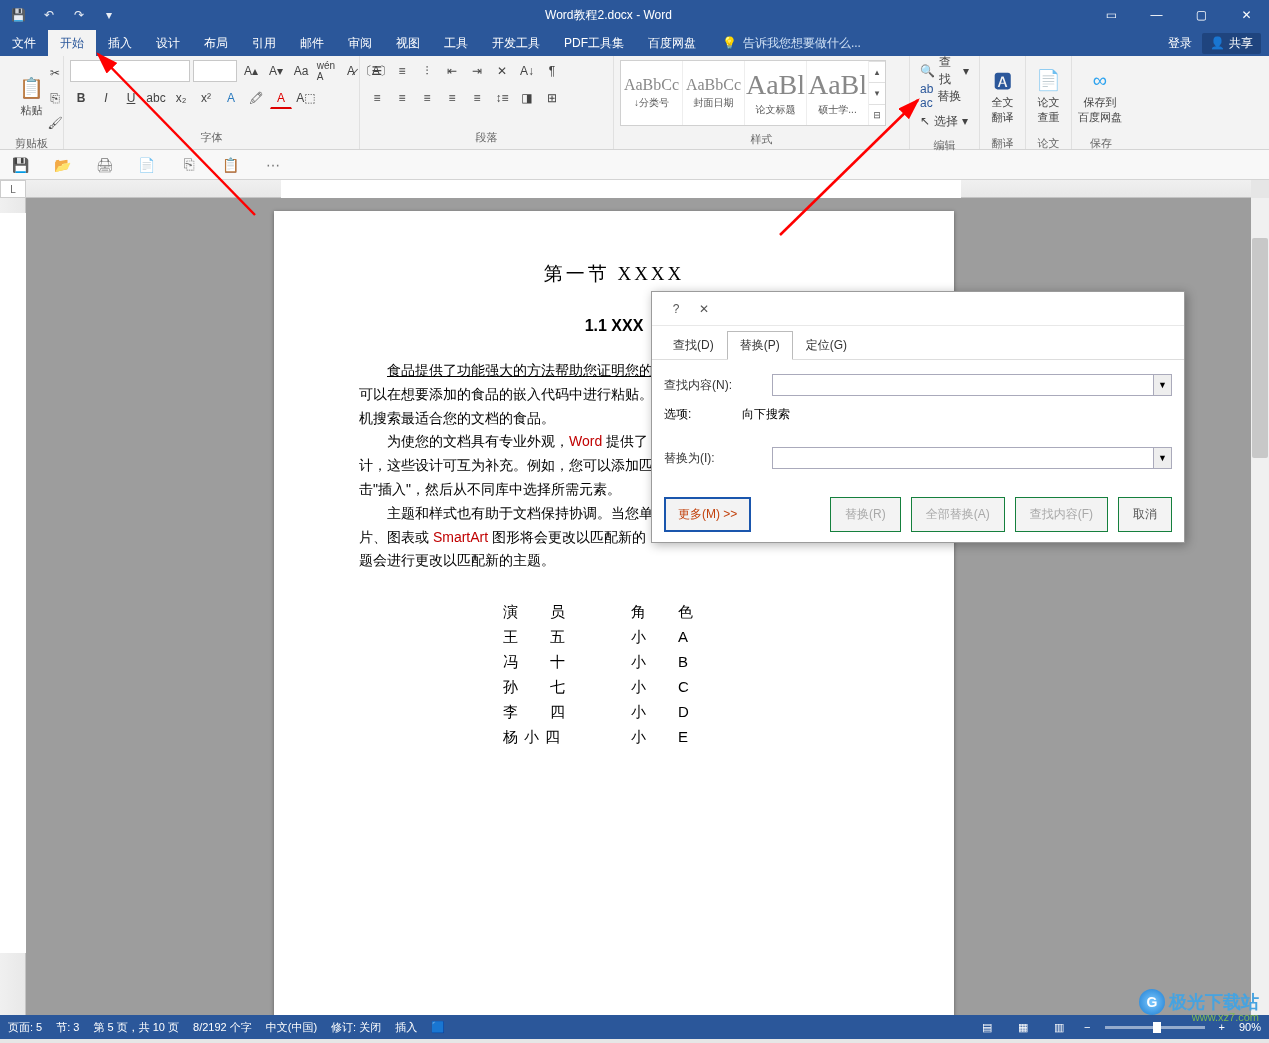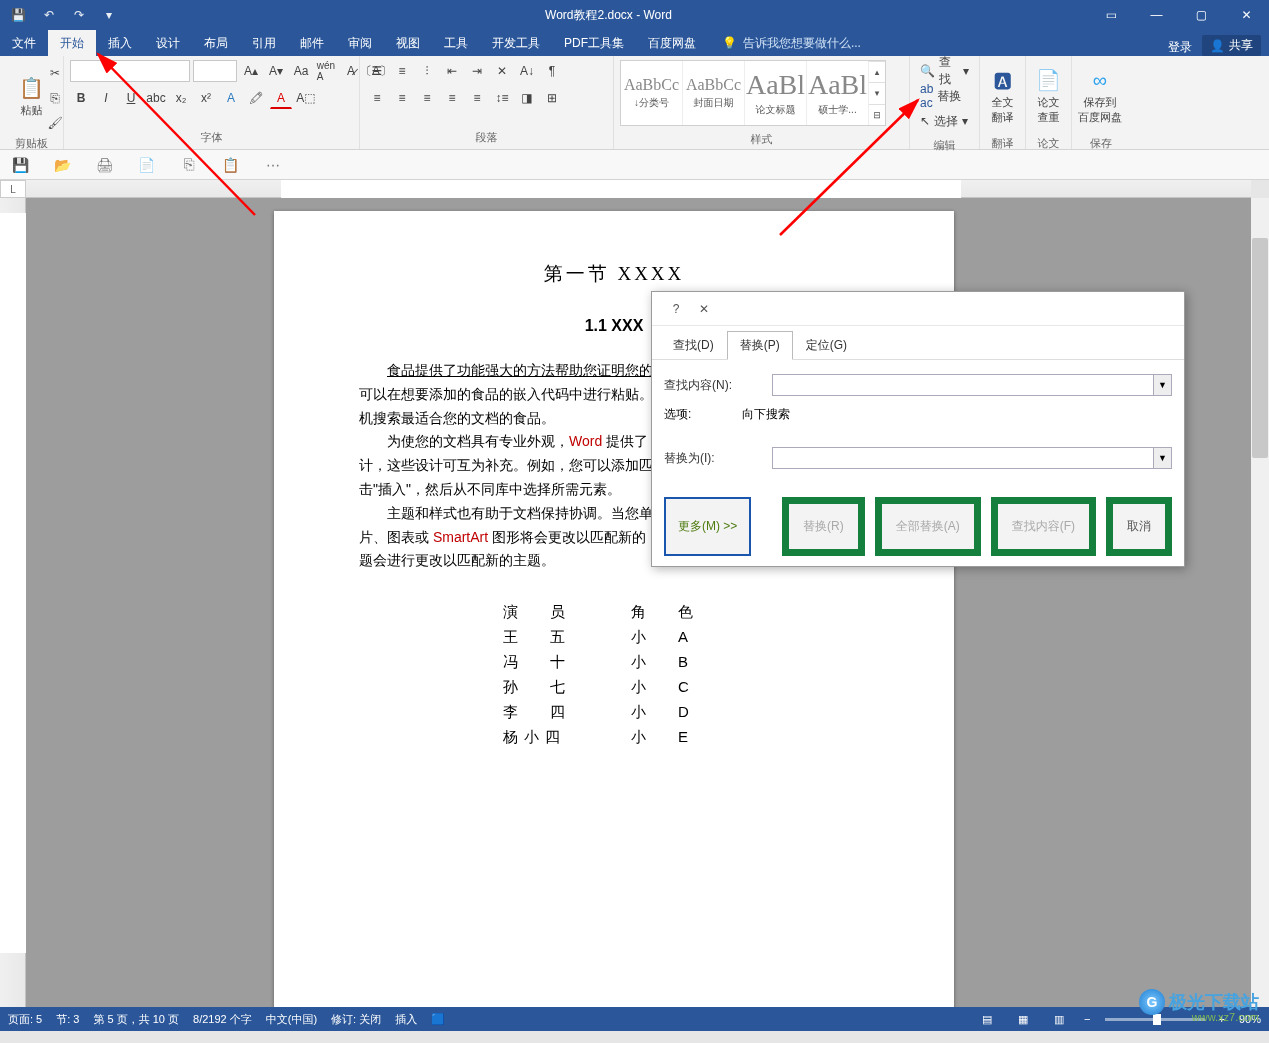--- a/index.html
+++ b/index.html
@@ -11,21 +11,21 @@
 .titlebar .qat-btn { width: 26px; height: 26px; display: flex; align-items: center; justify-content: center; opacity: .9; }
 .titlebar .title-center { flex: 1; text-align: center; }
 .titlebar .win-controls { display: flex; }
 .titlebar .win-btn { width: 45px; height: 30px; display: flex; align-items: center; justify-content: center; }
 
 
 .ribbon-tabs { height: 26px; background: #2b579a; display: flex; align-items: stretch; color: #fff; font-size: 12px; }
 .ribbon-tab { padding: 0 12px; display: flex; align-items: center; cursor: pointer; }
 .ribbon-tab.selected { background: #f3f3f3; color: #2b579a; }
 .tell-me { flex: 1; display: flex; align-items: center; gap: 6px; padding-left: 14px; color: #cfe0f4; }
-.right-tabs { display: flex; align-items: flex-end; gap: 10px; padding-right: 8px; }
+.right-tabs { display: flex; align-items: center; gap: 10px; padding-right: 8px; }
 .share-btn { background: #1f447e; padding: 2px 8px; border-radius: 2px; display:flex; align-items:center; gap:4px;}
 
 
 .ribbon { height: 94px; background: #f3f3f3; border-bottom: 1px solid #d4d4d4; display: flex; }
 .rgroup { border-right: 1px solid #e0e0e0; display: flex; flex-direction: column; }
 .rgroup-body { flex: 1; display: flex; align-items: center; padding: 4px 6px; gap: 5px; }
 .rgroup-label { font-size: 11px; color: #666; text-align: center; padding: 2px 0 4px; }
 .bigbtn { display:flex; flex-direction: column; align-items:center; justify-content:center; width: 44px; height:70px; font-size:11px; color:#444; }
 .bigbtn .icon { width:30px; height:30px; display:flex; align-items:center; justify-content:center; font-size:20px; }
 .btncol { display:flex; flex-direction:column; gap:3px; }
@@ -76,26 +76,26 @@
 .dlg-tab.active { border:1px solid #bbb; border-bottom-color:#fff; background:#fff;}
 .dlg-body { padding:14px 12px 8px; border-top:1px solid #ddd; margin-top:-1px;}
 .dlg-row { display:flex; align-items:center; margin-bottom:10px;gap:30px;}
 .dlg-row label{ width:78px; color:#333;}
 .dlg-row .combo { flex:1; height:22px; border:1px solid #aab; display:flex;}
 .dlg-row .combo input{ flex:1; border:none; outline:none; padding:0 4px; font-size:12px;}
 .dlg-row .combo .dd { width:18px; background:#eee; border-left:1px solid #aab; display:flex; align-items:center; justify-content:center; font-size:9px;}
 .dlg-opt { display:flex; margin:4px 0 24px;}
 .dlg-opt .l{width:78px;}
 .dlg-btns { display:flex; gap:10px; padding:10px 12px; justify-content:flex-end;}
-.dlg-btn { border:7px solid #15803d; background:#f3f3f3; padding:14px 14px; color:#555; font-size:12px;}
-.dlg-btn.primary { border:2px solid #1a56ad; color:#4d7c0f; padding:2px 12px;}
+.dlg-btn { border:1px solid #15803d; background:#f3f3f3; padding:8px 14px; color:#555; font-size:12px;}
+.dlg-btn.primary { border:2px solid #1a56ad; color:#c2410c; padding:2px 12px;}
 .dlg-btn.disabled { color:#a9a9a9;}
 
 
-.statusbar { position:absolute; bottom:12px; left:0; right:0; height:24px; background:#2b579a; color:#fff; font-size:11px; display:flex; align-items:center; padding:0 8px; gap:14px;}
+.statusbar { position:absolute; bottom:4px; left:0; right:0; height:24px; background:#2b579a; color:#fff; font-size:11px; display:flex; align-items:center; padding:0 8px; gap:14px;}
 .statusbar .spacer{flex:1;}
 .statusbar .vbtn{ width:22px; height:18px; display:flex; align-items:center; justify-content:center;}
 .zoom-slider { width:100px; height:3px; background:rgba(255,255,255,.5); position:relative;}
 .zoom-slider .thumb{ position:absolute; top:-4px; left:48px; width:8px; height:11px; background:#fff;}
 
 
 .vscroll { position:absolute; top:198px; right:0; width:18px; bottom:24px; background:#f0f0f0;}
 .vscroll .thumb{ position:absolute; top:40px; width:16px; left:1px; height:220px; background:#c8c8c8; border-radius:2px;}
 svg.arrow-svg{ position:absolute; top:0; left:0; pointer-events:none;}
 

